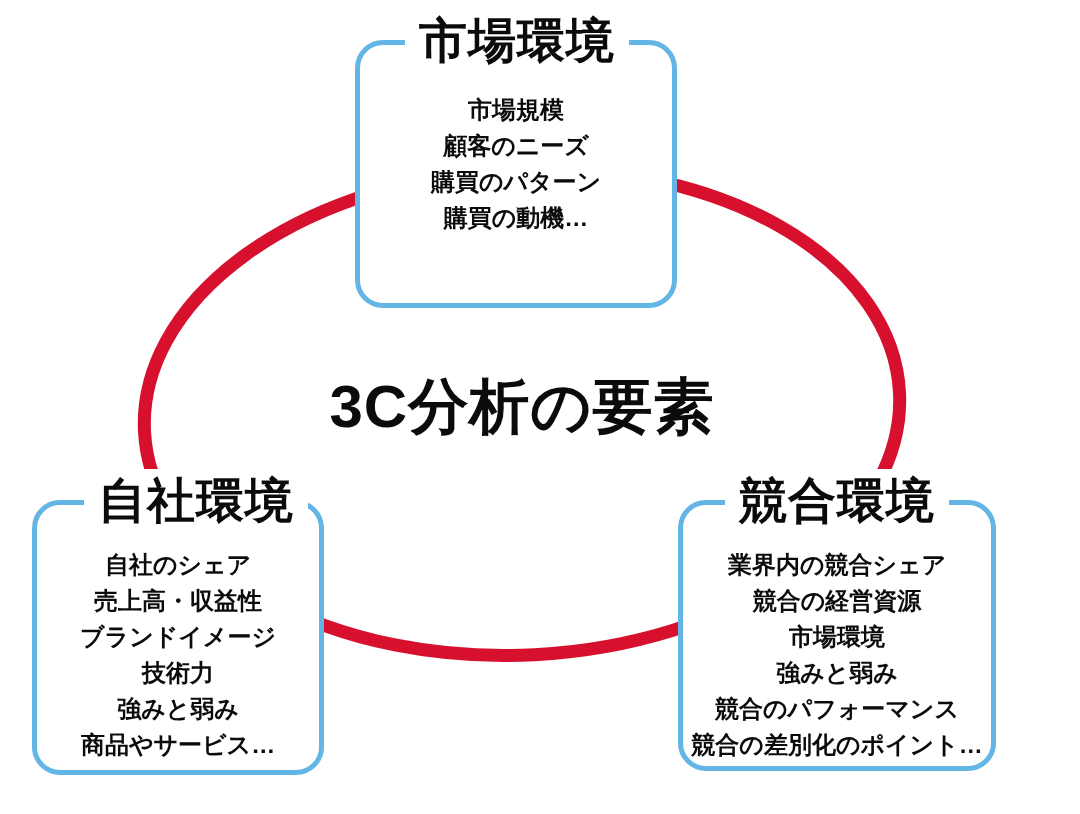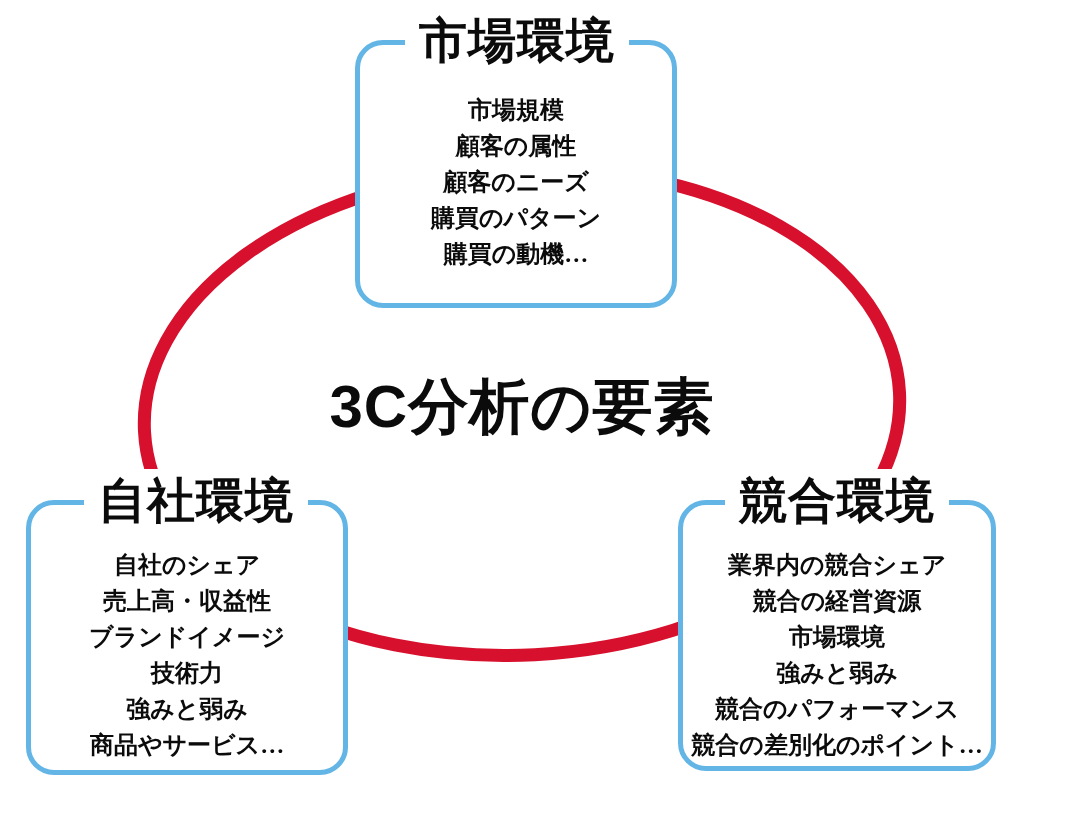--- a/index.html
+++ b/index.html
@@ -28,21 +28,20 @@
   }
   .cbox .items{
     position:absolute;left:0;right:0;
     text-align:center;
     font-weight:bold;
   }
   .item{
     font-size:24px;
     line-height:36px;
     white-space:nowrap;
-    font-family:Liberation Serif, serif;
   }
   .box-title{
     position:absolute;
     z-index:3;
     background:#fff;
     padding:0 14px;
     font-size:48px;
     font-weight:900;
     letter-spacing:1px;
     white-space:nowrap;
@@ -53,42 +52,41 @@
     z-index:2;
     font-size:60px;
     font-weight:900;
     letter-spacing:1px;
     white-space:nowrap;
     transform:translate(-50%,-50%);
   }
   
   .box-market{left:355px;top:40px;width:322px;height:268px;}
   .box-market .items{top:47px;}
-  .box-company{left:26px;top:500px;width:322px;height:275px;}
+  .box-company{left:32px;top:500px;width:292px;height:275px;}
   .box-company .items{top:42px;}
   .box-competitor{left:678px;top:500px;width:318px;height:271px;}
   .box-competitor .items{top:42px;}
   .title-market{left:517px;top:41px;}
   .title-company{left:196px;top:501px;}
   .title-competitor{left:837px;top:501px;}
   .center-title{left:522px;top:407px;text-align:right;}
 </style>
 </head>
 <body>
 
 <div class="canvas">
 
   <svg class="svg-layer" width="1080" height="814" viewBox="0 0 1080 814">
     <ellipse cx="522" cy="412" rx="378" ry="243" transform="rotate(-3 522 412)" fill="none" style="stroke:var(--red)" stroke-width="13"></ellipse>
   </svg>
 
   <div class="cbox box-market">
     <div class="items">
         <div class="item">市場規模</div>
-        <div class="item">顧客の属性</div>
         <div class="item">顧客のニーズ</div>
         <div class="item">購買のパターン</div>
         <div class="item">購買の動機…</div>
       </div>
   </div>
 
   <div class="cbox box-company">
     <div class="items">
         <div class="item">自社のシェア</div>
         <div class="item">売上高・収益性</div>

